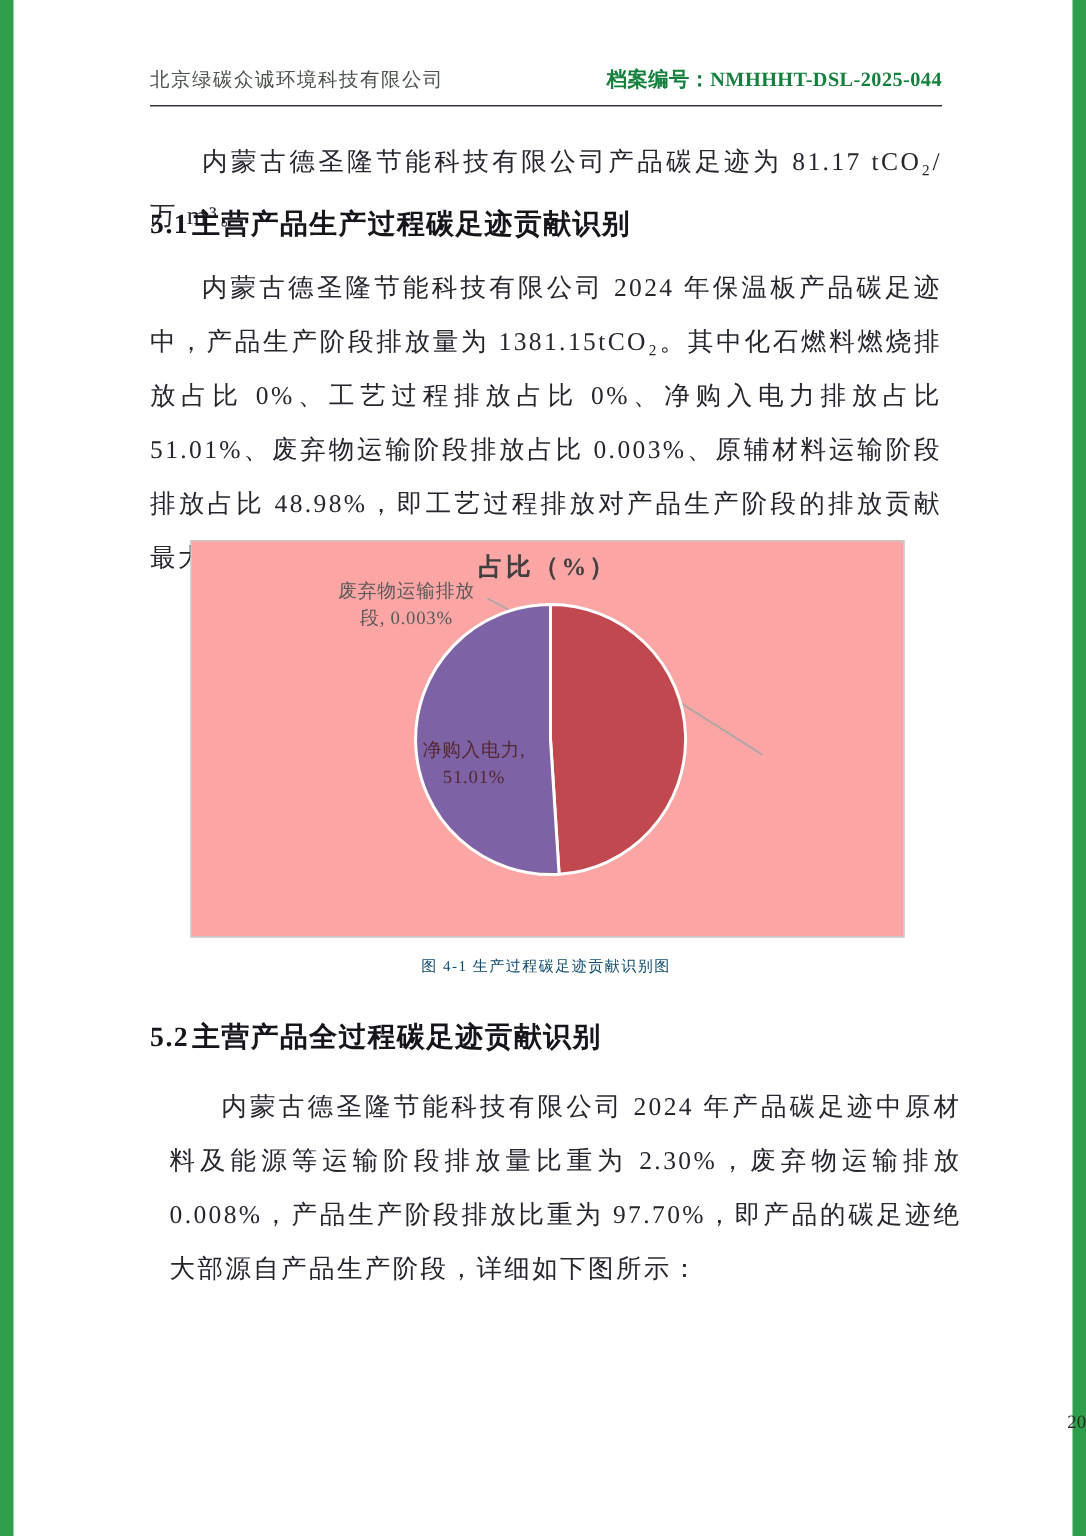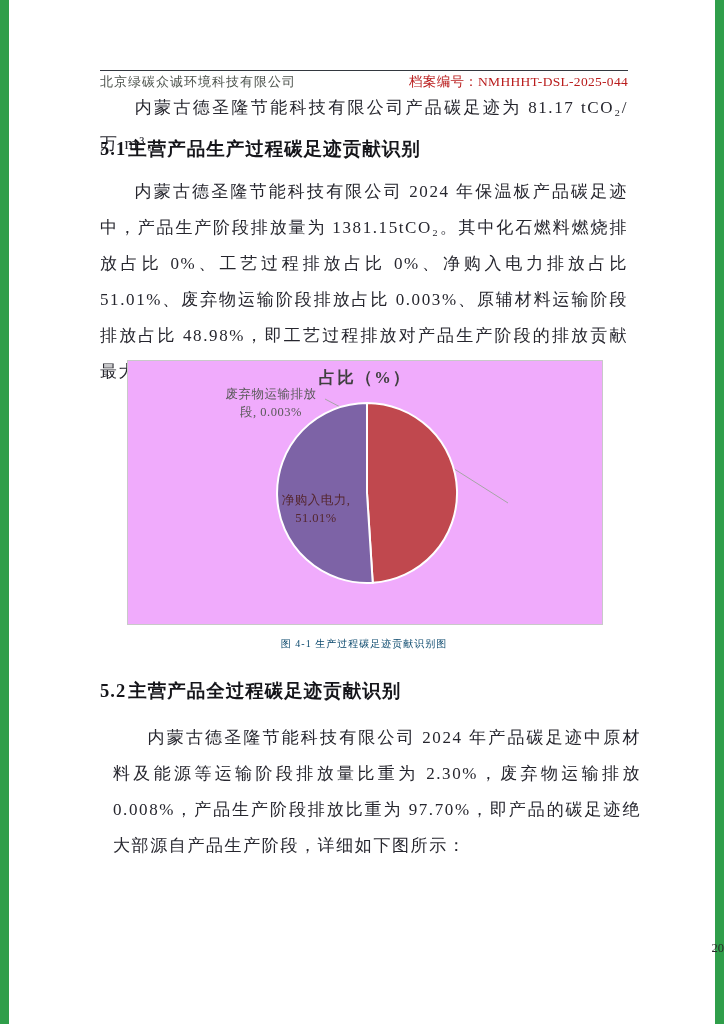--- a/index.html
+++ b/index.html
@@ -6,37 +6,37 @@
   body{
     width:724px;height:1024px;position:relative;background:#ffffff;
     font-family:"Liberation Serif","DejaVu Serif",serif;
     color:#26262e;overflow:hidden;
   }
   .edge-bar{position:absolute;top:0;width:9px;height:1024px;background:#2f9e4a;}
   .edge-bar.left{left:0;}
   .edge-bar.right{right:0;}
 
   .header{position:absolute;left:100px;top:44px;width:528px;display:flex;justify-content:space-between;align-items:baseline;}
-  .header .company{font-size:13px;color:#4c524c;letter-spacing:1px;margin-top:29px;}
-  .header .fileno{font-size:13.5px;color:#b91c1c;font-weight:normal;letter-spacing:.3px;text-align:right;}
+  .header .company{font-size:13px;color:#4c524c;letter-spacing:1px;}
+  .header .fileno{font-size:13.5px;color:#15803d;font-weight:bold;letter-spacing:.3px;text-align:right;}
   .header-rule{position:absolute;left:100px;top:70px;width:528px;height:0;border-top:1.6px solid #33383f;}
 
   .para{position:absolute;left:100px;width:528px;font-size:17px;line-height:36px;
         text-align:justify;letter-spacing:1.6px;color:#26262e;}
   .para .indent{display:inline-block;width:34px;}
   .p1{top:90px;}
   .p2{top:174px;}
   .p3{top:720px;margin-left:13px;}
 
   .sec-heading{position:absolute;left:100px;width:528px;font-weight:bold;font-size:18.5px;color:#15151a;letter-spacing:1px;}
   .h51{top:136px;}
   .h52{top:678px;}
   .sec-heading .num{margin-right:2px;font-family:"Liberation Serif","DejaVu Serif",serif;}
 
-  .chart-box{position:absolute;left:127px;top:360px;width:476px;height:265px;background:#f0abfc;border:1px solid #c9c9c9;box-sizing:border-box;}
+  .chart-box{position:absolute;left:127px;top:360px;width:476px;height:265px;background:#fca5a5;border:1px solid #c9c9c9;box-sizing:border-box;}
   .chart-title{position:absolute;left:0;top:6px;width:100%;text-align:center;font-size:16.5px;font-weight:bold;color:#3f3f3f;letter-spacing:2px;}
   .pie-svg{position:absolute;left:0;top:0;}
   .pie-label{position:absolute;font-size:12.5px;line-height:18px;color:#595959;text-align:center;letter-spacing:.5px;white-space:nowrap;}
   .lbl-waste{left:78px;top:24px;width:130px;}
   .lbl-electric{left:128px;top:130px;width:120px;color:#54262e;}
   .lbl-material{left:376px;top:124px;width:110px;text-align:center;}
   .lbl-fossil{left:160px;top:222px;width:130px;}
 
   .fig-caption{position:absolute;left:100px;top:637px;width:528px;text-align:center;font-size:10px;color:#0c4a6e;letter-spacing:1px;}
   .page-number{position:absolute;left:0;top:941px;width:724px;text-align:right;font-size:12.5px;color:#2a2a2a;}

